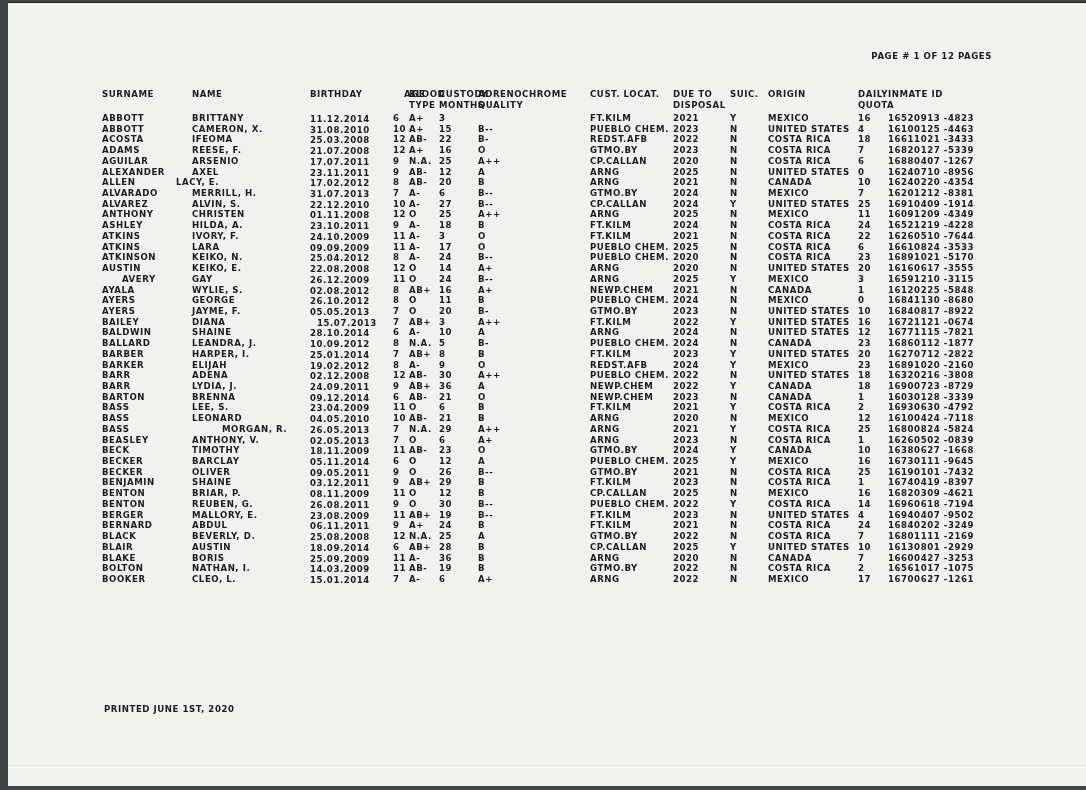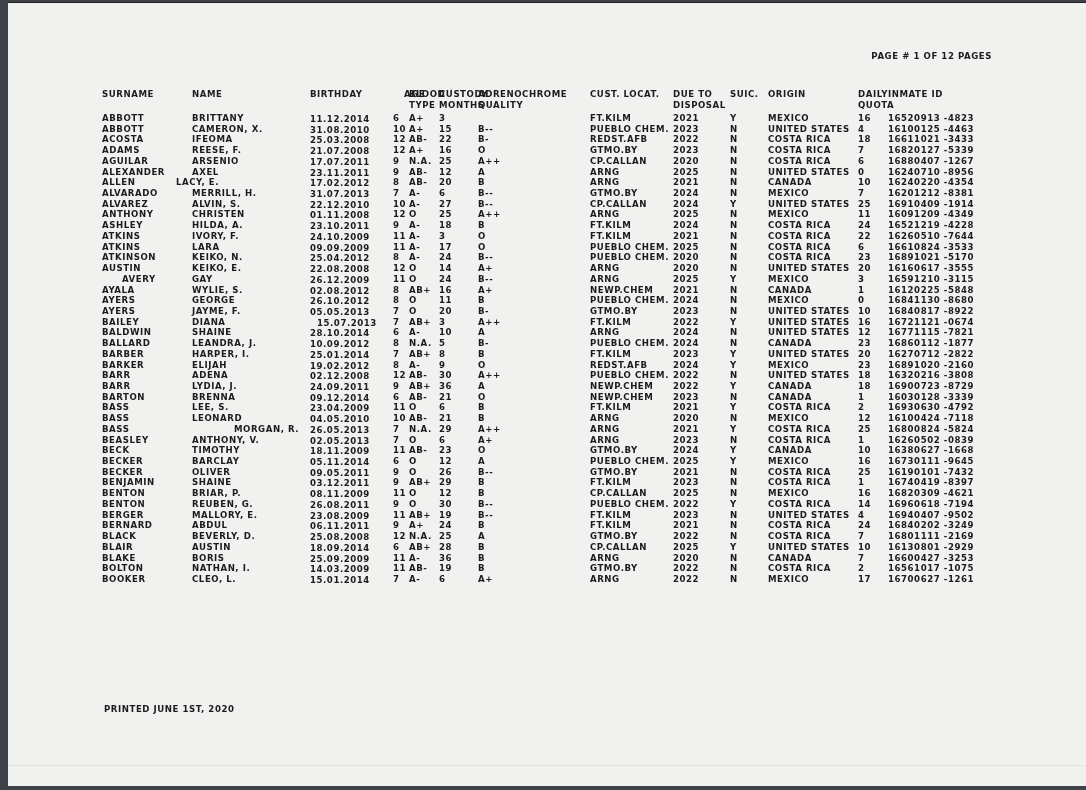--- a/index.html
+++ b/index.html
@@ -484,21 +484,21 @@
         <div class="txt cell" style="left: 470px;">B</div>
         <div class="txt cell" style="left: 582px;">ARNG</div>
         <div class="txt cell" style="left: 665px;">2020</div>
         <div class="txt cell" style="left: 722px;">N</div>
         <div class="txt cell" style="left: 760px;">MEXICO</div>
         <div class="txt cell" style="left: 850px;">12</div>
         <div class="txt cell" style="left: 880px;">16100424 -7118</div>
       </div>
       <div class="row" style="top: 310.88px;">
         <div class="txt cell" style="left: 94px;">BASS</div>
-        <div class="txt cell" style="left: 200px; padding-left: 26px;">MORGAN, R.</div>
+        <div class="txt cell" style="left: 188px; padding-left: 26px;">MORGAN, R.</div>
         <div class="txt cell" style="left: 302px; top: 1px;">26.05.2013</div>
         <div class="txt cell" style="left: 385px;">7</div>
         <div class="txt cell" style="left: 401px;">N.A.</div>
         <div class="txt cell" style="left: 431px;">29</div>
         <div class="txt cell" style="left: 470px;">A++</div>
         <div class="txt cell" style="left: 582px;">ARNG</div>
         <div class="txt cell" style="left: 665px;">2021</div>
         <div class="txt cell" style="left: 722px;">Y</div>
         <div class="txt cell" style="left: 760px;">COSTA RICA</div>
         <div class="txt cell" style="left: 850px;">25</div>

